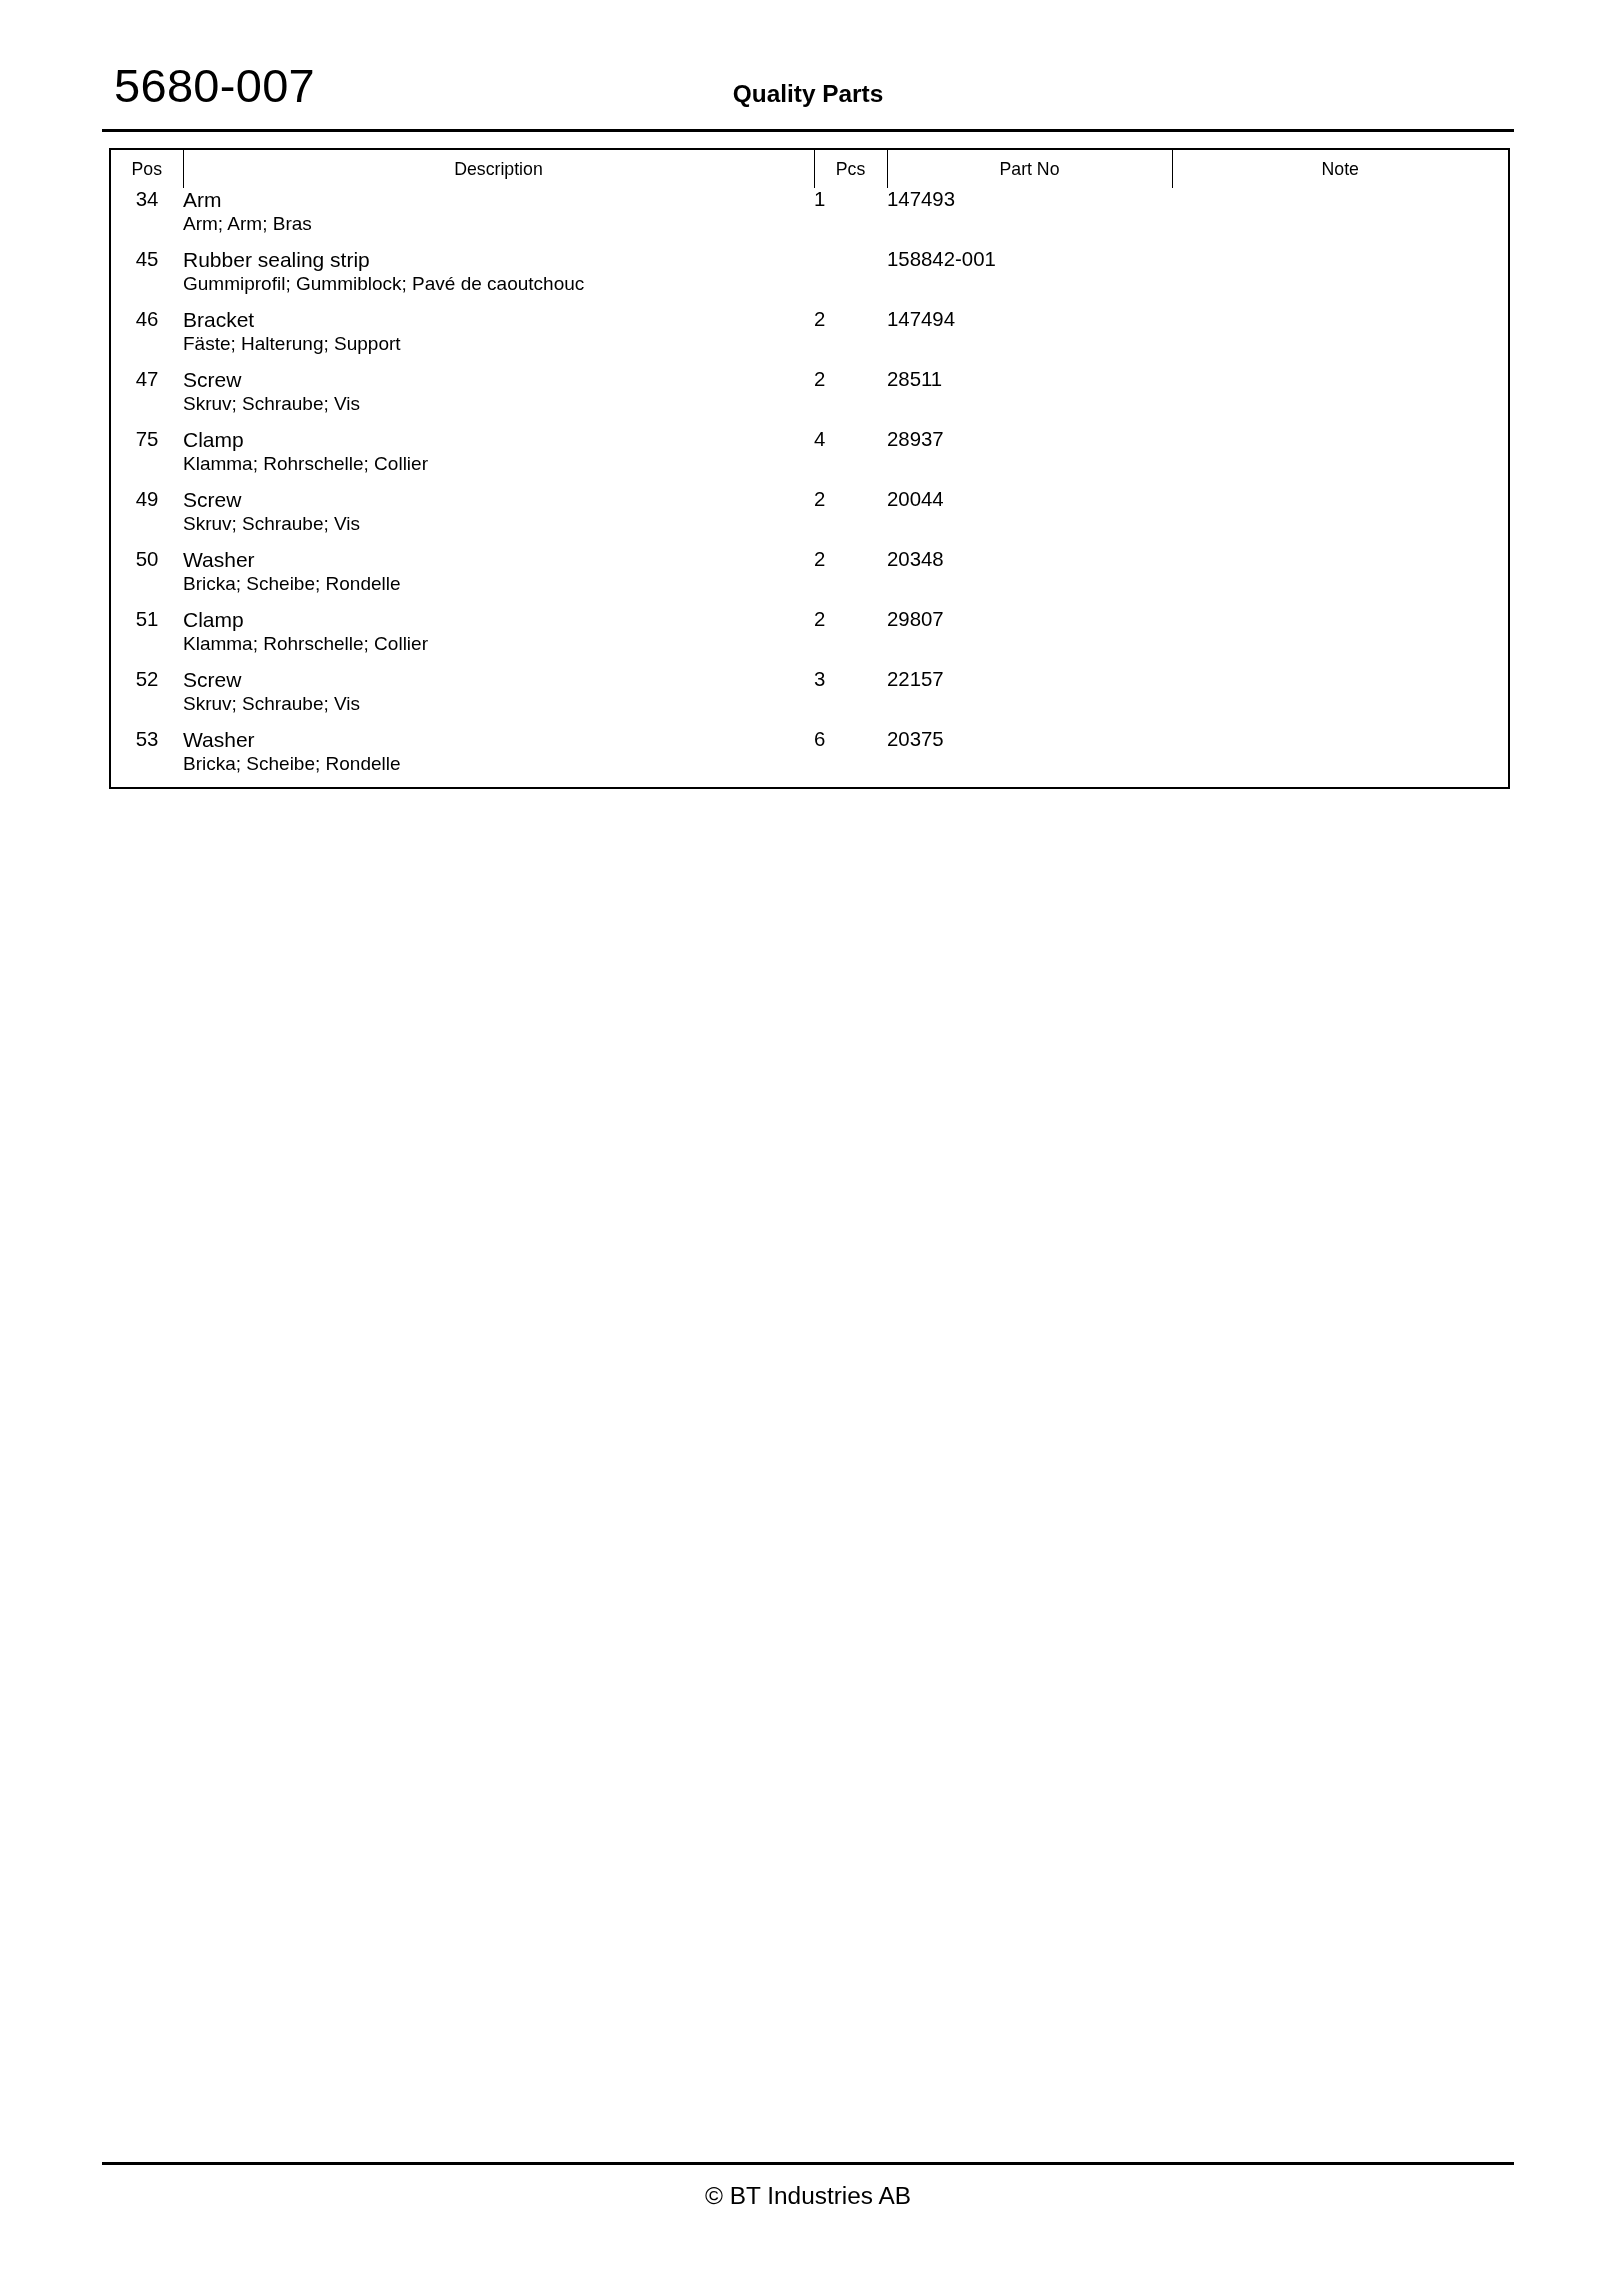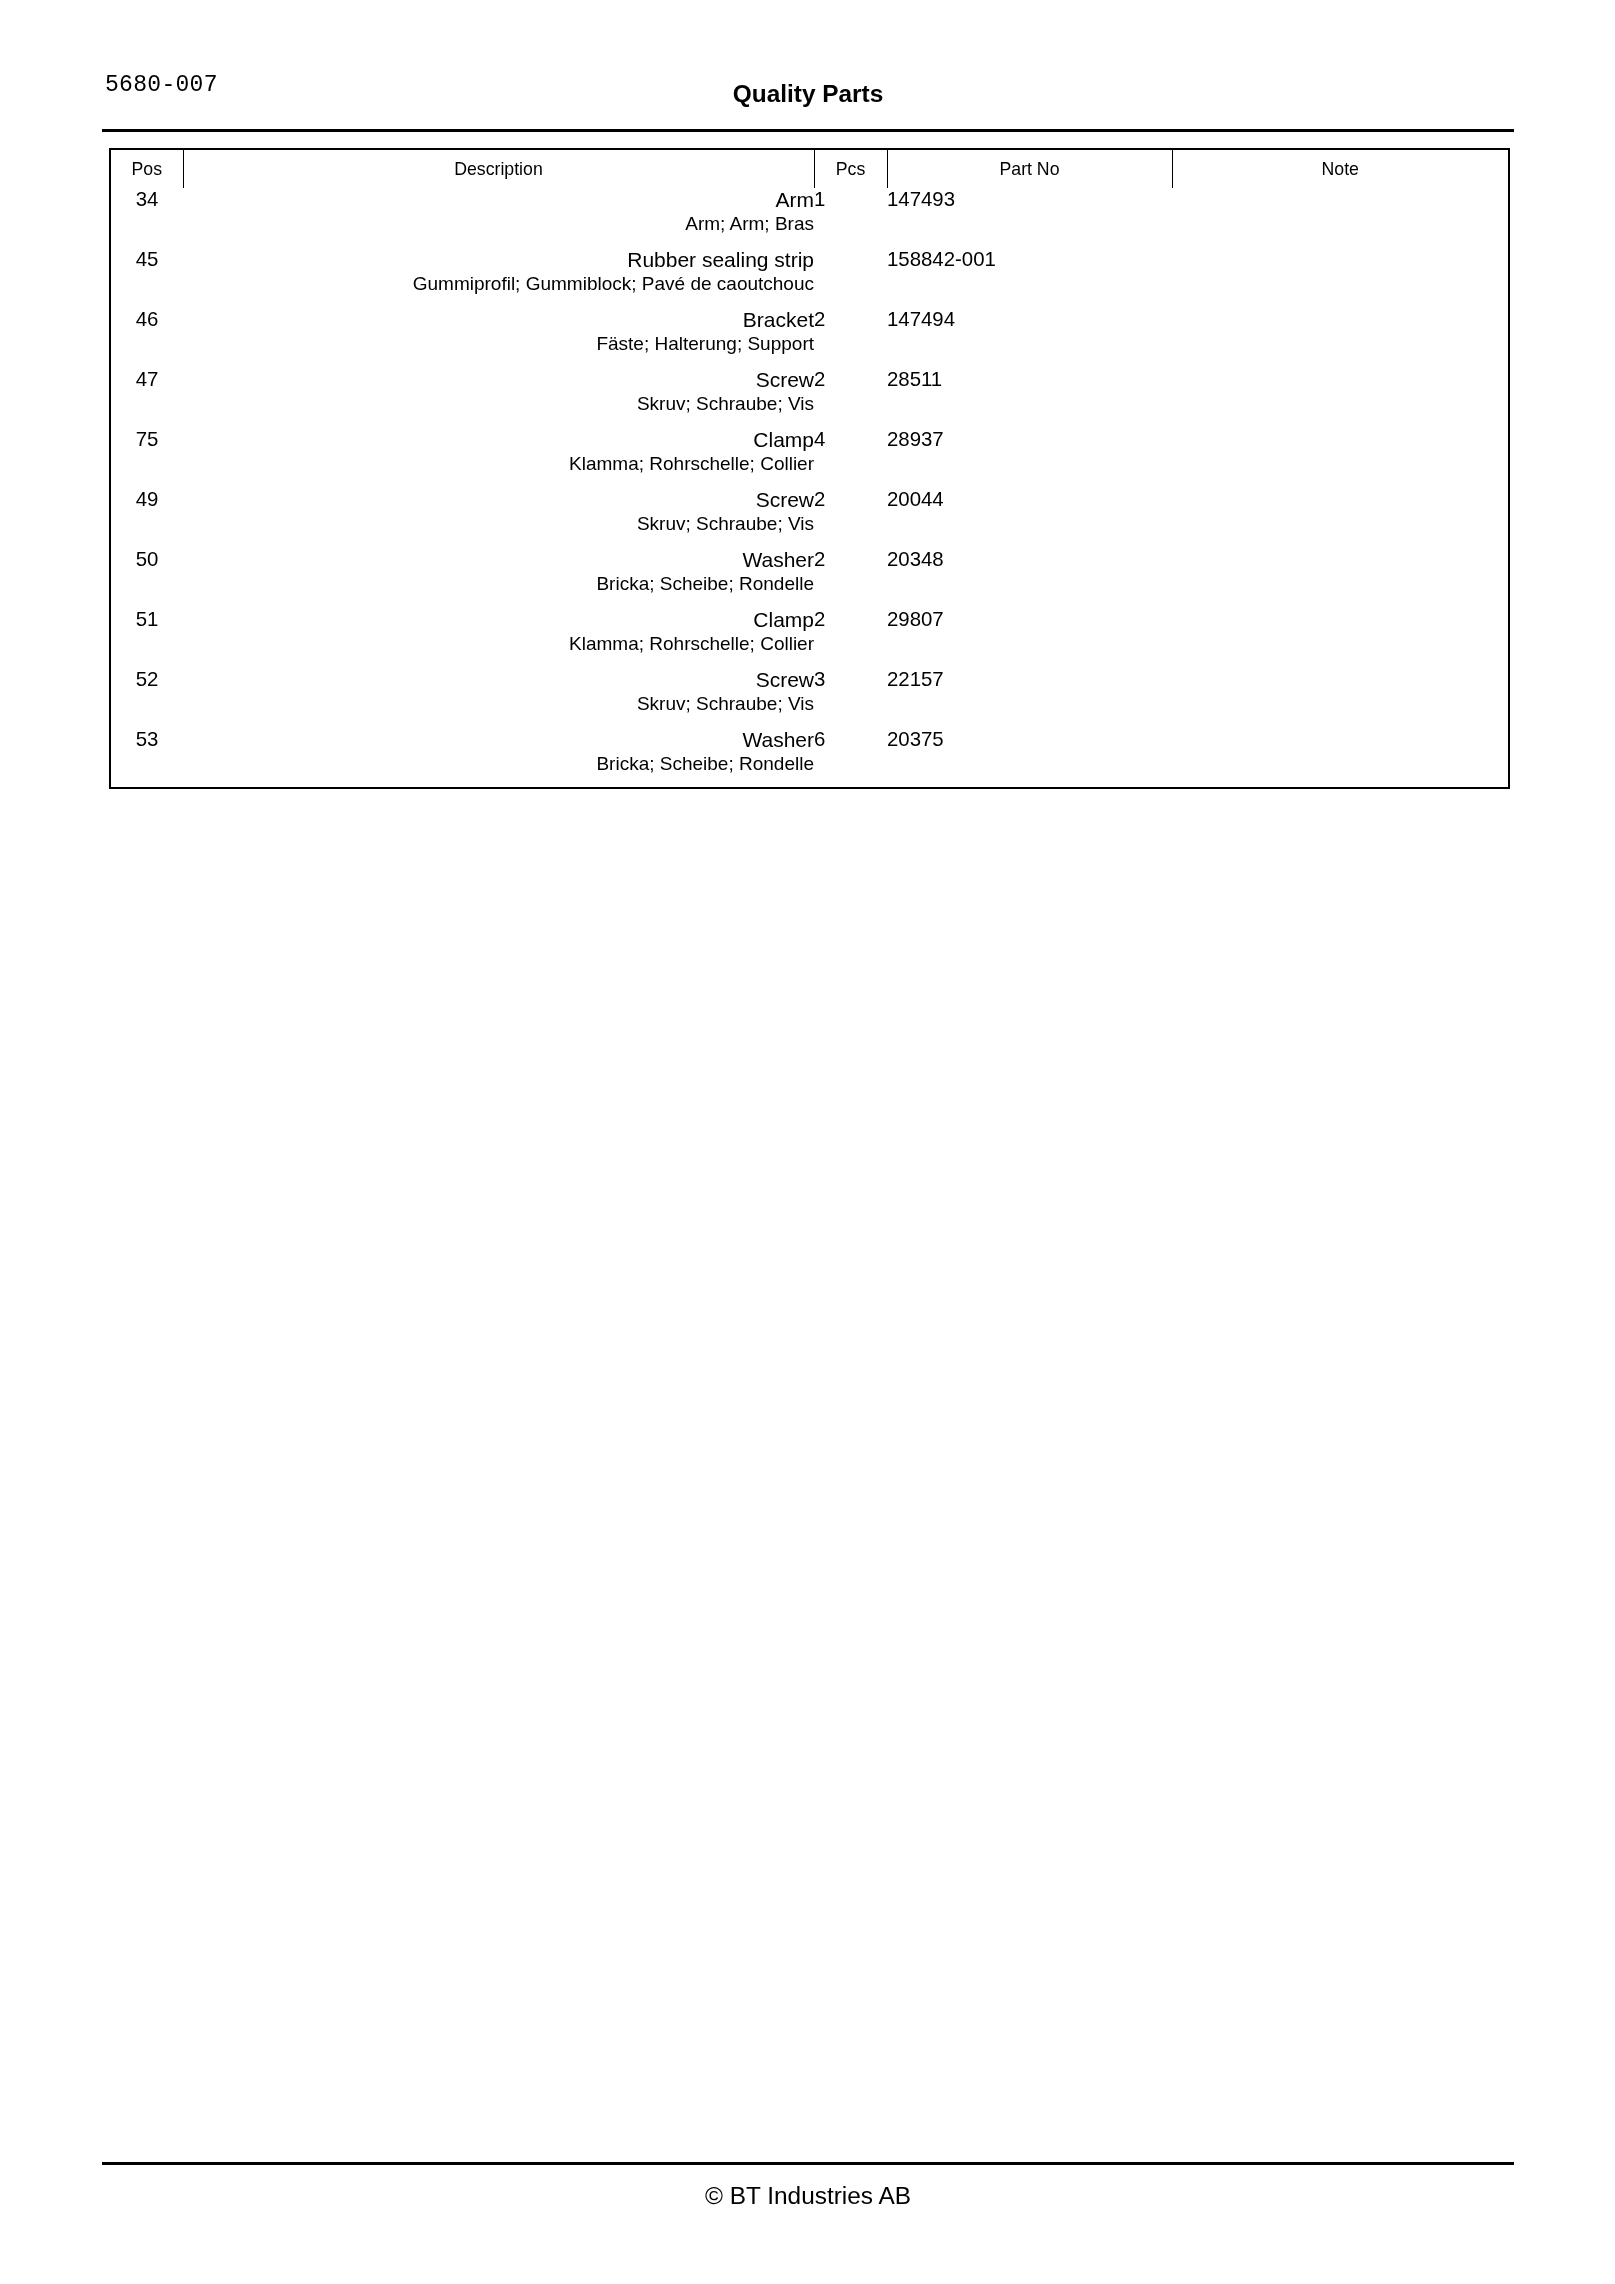--- a/index.html
+++ b/index.html
@@ -24,27 +24,26 @@
   
   .header {
     position: absolute;
     left: 102px;
     top: 65px;
     width: 1412px;
     height: 54px;
   }
   .doc-code {
     position: absolute;
-    left: 3px;
+    left: 12px;
     top: 0;
-    font-size: 23px;
+    font-size: 47px;
     line-height: 41px;
     letter-spacing: 0.3px;
     white-space: nowrap;
-    font-family: Liberation Mono, monospace;
   }
   .doc-title {
     position: absolute;
     left: 0;
     top: 15px;
     width: 1412px;
     text-align: center;
     font-size: 24.4px;
     font-weight: bold;
     line-height: 28.5px;
@@ -110,21 +109,20 @@
     font-size: 20.4px;
     padding-top: 9.5px;
     height: 60px;
     box-sizing: border-box;
   }
   .cell-desc {
     padding-left: 13.6px;
     padding-top: 6.8px;
     height: 60px;
     box-sizing: border-box;
-    text-align: right;
   }
   .desc-main {
     font-size: 21px;
     line-height: 24.4px;
   }
   .desc-sub {
     font-size: 19px;
     line-height: 19px;
     margin-top: 1.4px;
   }

